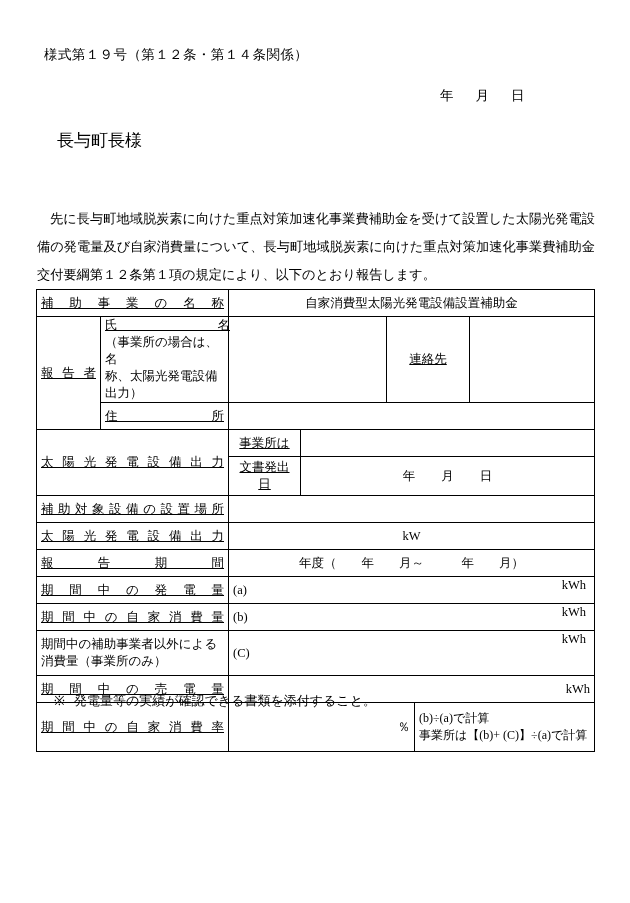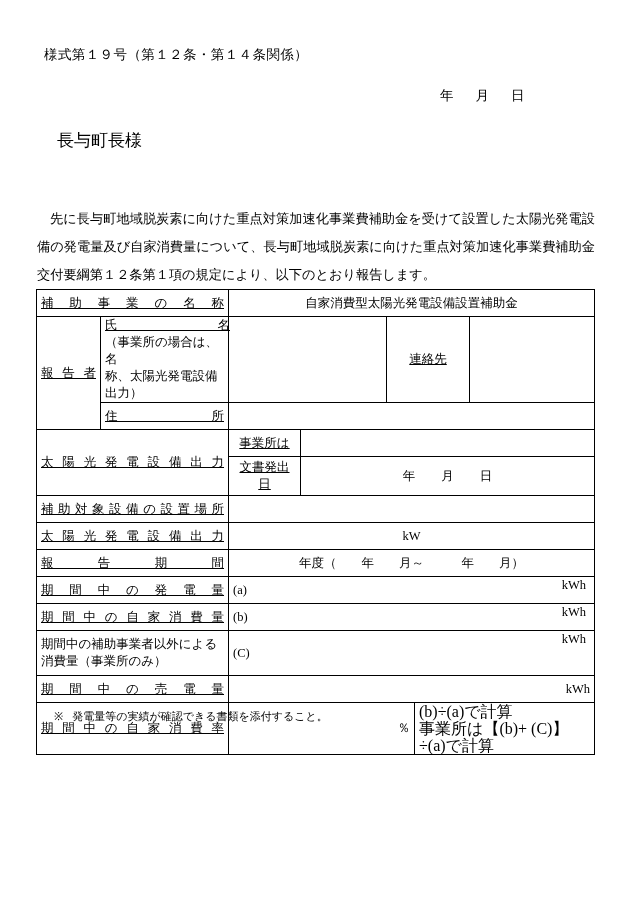--- a/index.html
+++ b/index.html
@@ -123,27 +123,27 @@
   }
   .cell-ab .unit {
     position: absolute;
     right: 8px;
     top: 0;
   }
   .formula {
     text-align: left;
     padding: 3px 6px;
     line-height: 20px;
-    font-size: 16px;
+    font-size: 12px;
   }
   .note {
     position: absolute;
     left: 54px;
-    top: 708px;
-    font-size: 11px;
+    top: 691px;
+    font-size: 13px;
     white-space: nowrap;
   }
   .note .marker {
     margin-right: 9px;
   }
   .sp-m { display: inline-block; width: 26px; }
 </style>
 </head>
 <body>
 

